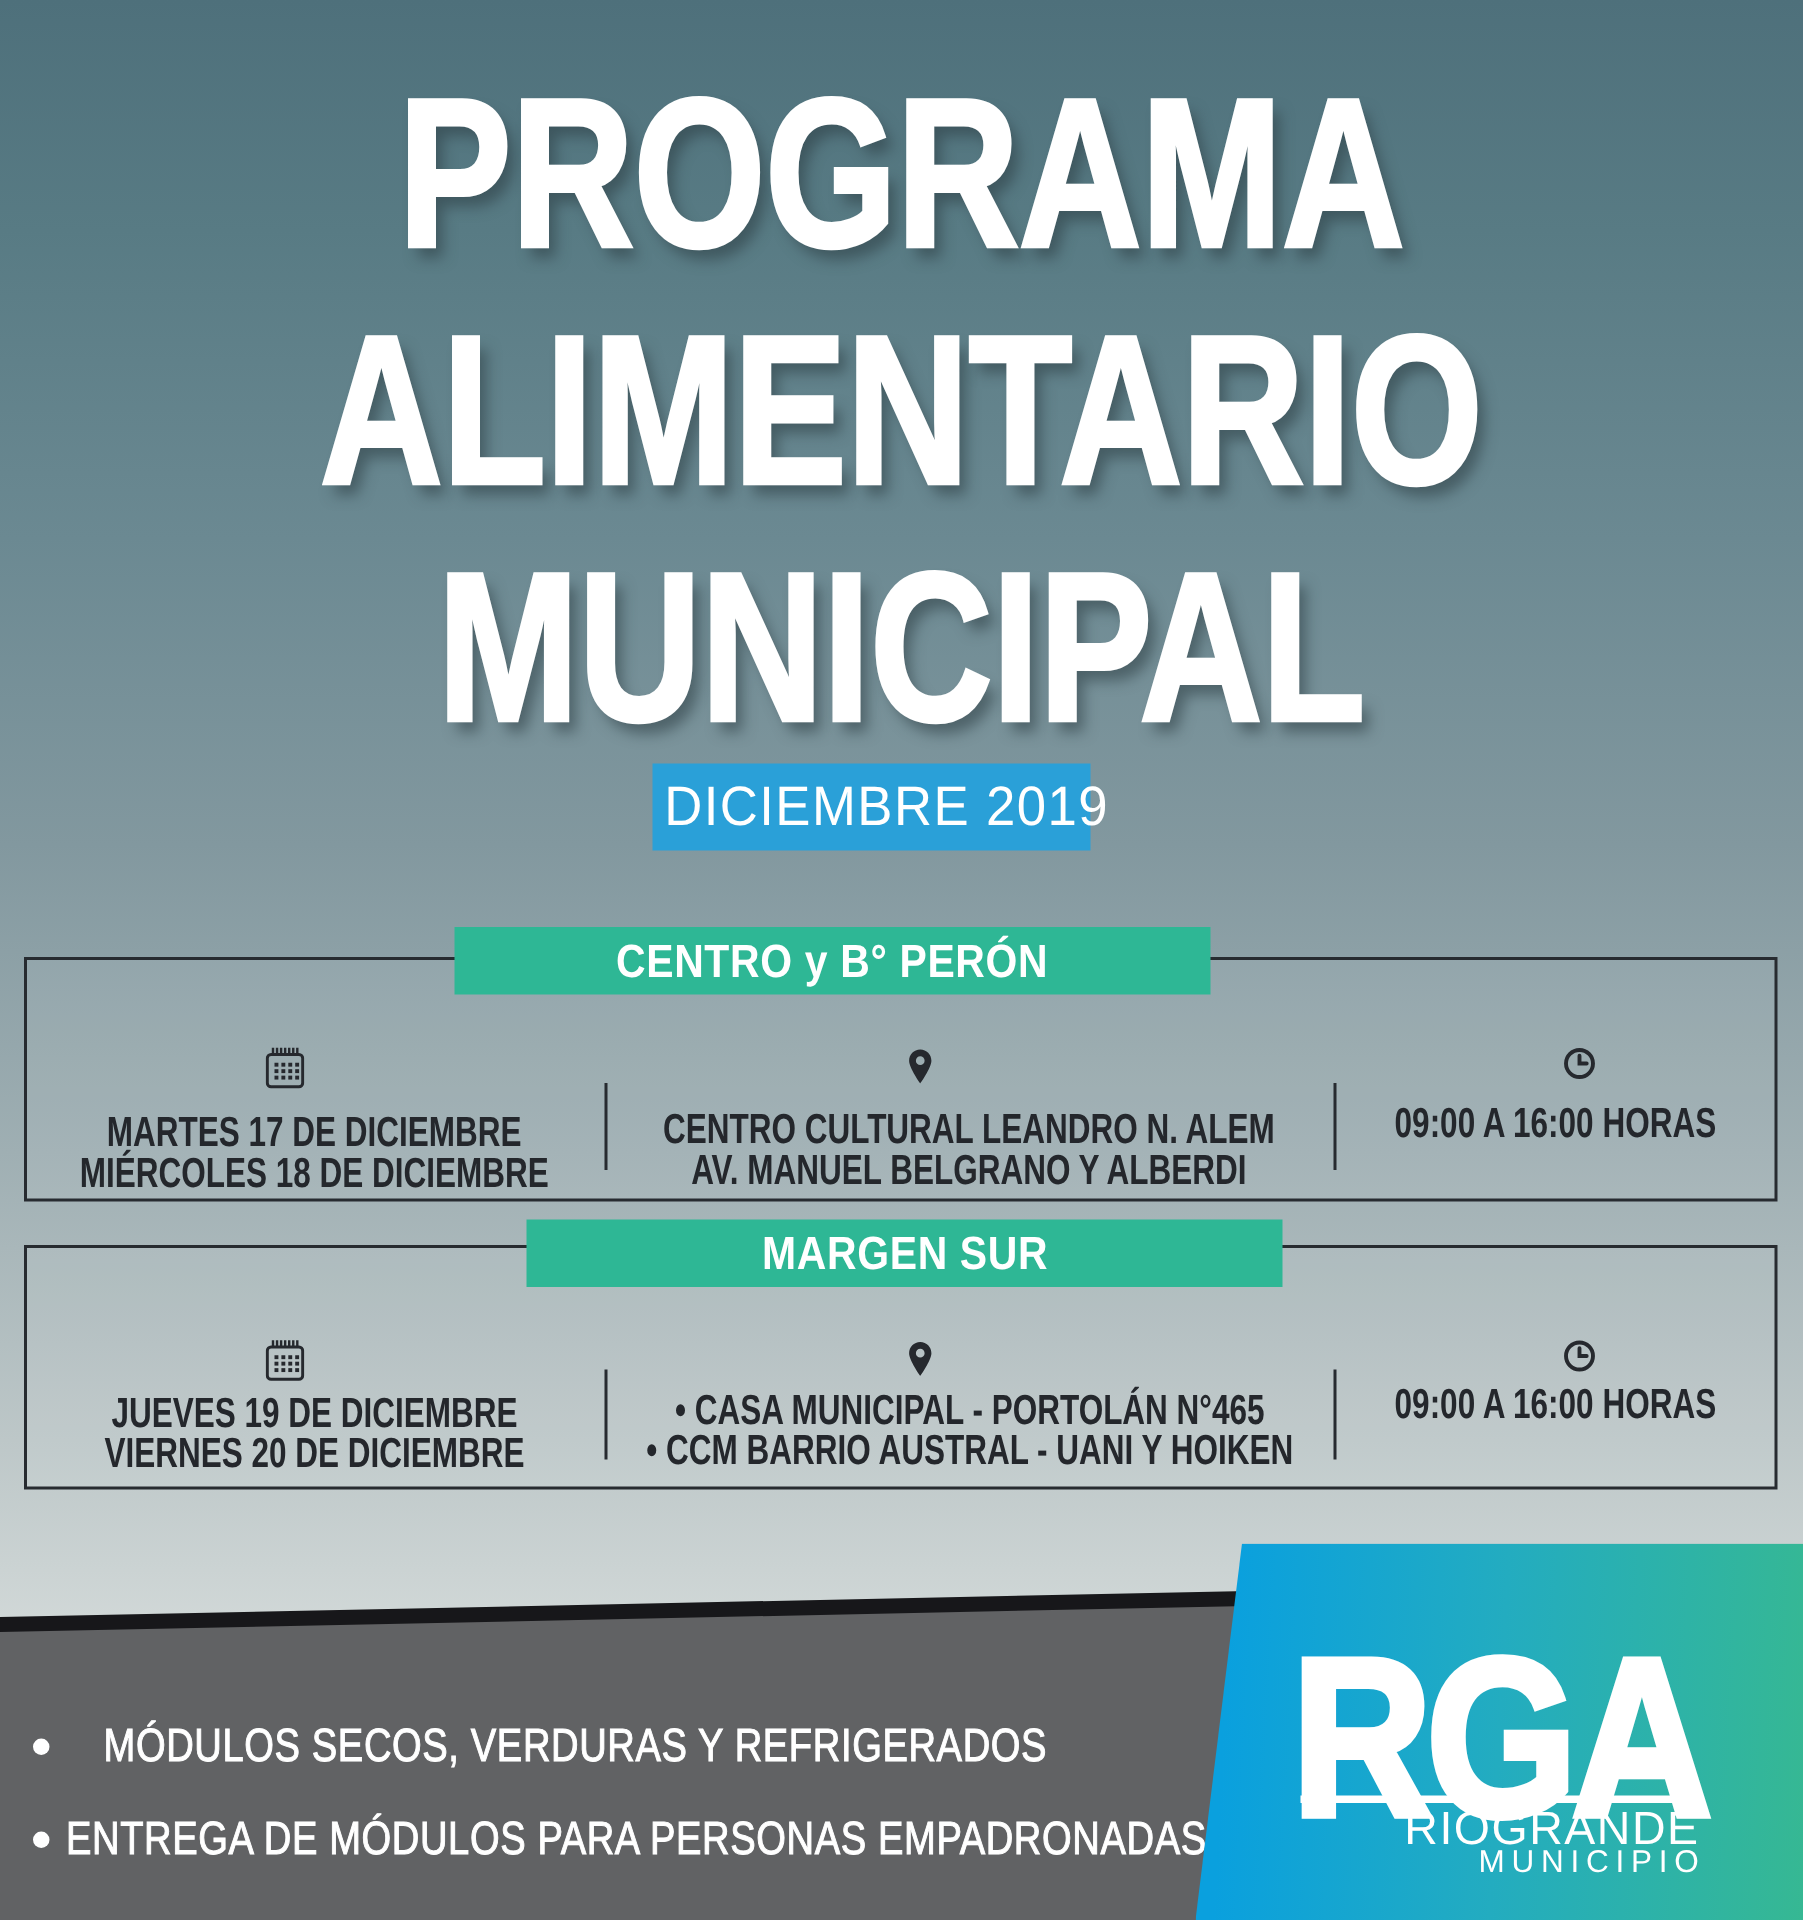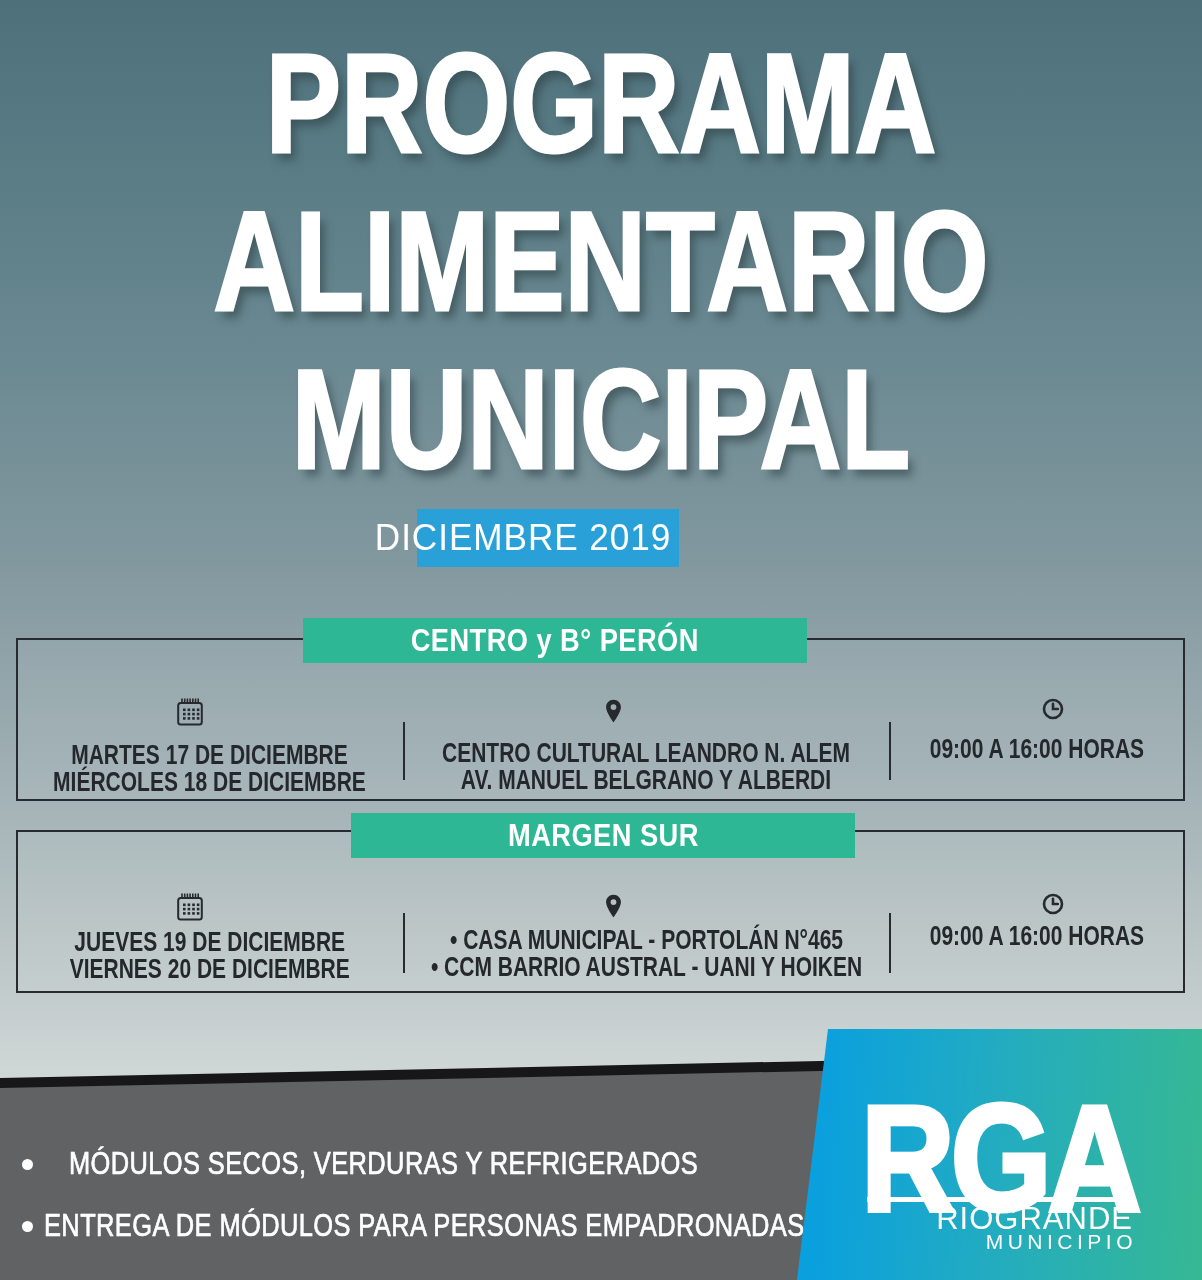--- a/index.html
+++ b/index.html
@@ -2,28 +2,28 @@
 <html><head>
 <meta charset="utf-8">
 <style>
   html,body{margin:0;padding:0;background:#ffffff;}
   .poster{
     position:relative;width:1202px;height:1280px;overflow:hidden;
     font-family:"Liberation Sans",sans-serif;
     background:linear-gradient(180deg,#4e707b 0%,#587b84 12%,#6b8992 28%,#82989f 44%,#9fafb3 60%,#bdc7c8 75%,#d8dedd 88%,#e6eae9 100%);
   }
   
-  .title{position:absolute;top:24px;left:0;width:100%;text-align:center;color:#fff;
+  .title{position:absolute;top:36px;left:0;width:100%;text-align:center;color:#fff;
     font-weight:bold;font-size:141px;line-height:158px;}
   .tline{display:block;transform:scaleX(0.8);transform-origin:center;
     -webkit-text-stroke:3px #ffffff;
     text-shadow:7px 8px 10px rgba(43,60,66,0.55);white-space:nowrap;}
   
-  .badge{position:absolute;left:417px;top:509px;width:262px;height:58px;
-    display:flex;align-items:center;justify-content:flex-end;}
+  .badge{position:absolute;left:435px;top:509px;width:292px;height:58px;
+    display:flex;align-items:center;justify-content:flex-start;}
   .badge span{color:#fff;font-size:37px;font-weight:400;letter-spacing:1px;
     display:inline-block;transform:scaleX(0.95);white-space:nowrap;}
   
   .zone-box{position:absolute;left:16px;width:1169px;height:163px;box-sizing:border-box;
     border:2px solid #272b30;background:rgba(255,255,255,0.06);}
   .zone-box.b1{top:638px;} .zone-box.b2{top:830px;}
   .zone-header{position:absolute;left:303px;width:504px;height:45px;
     display:flex;align-items:center;justify-content:center;}
   .zone-header.h1{top:618px;} .zone-header.h2{top:813px;margin-left:48px;}
   .zone-header span{color:#fff;font-size:31px;font-weight:bold;letter-spacing:.5px;

